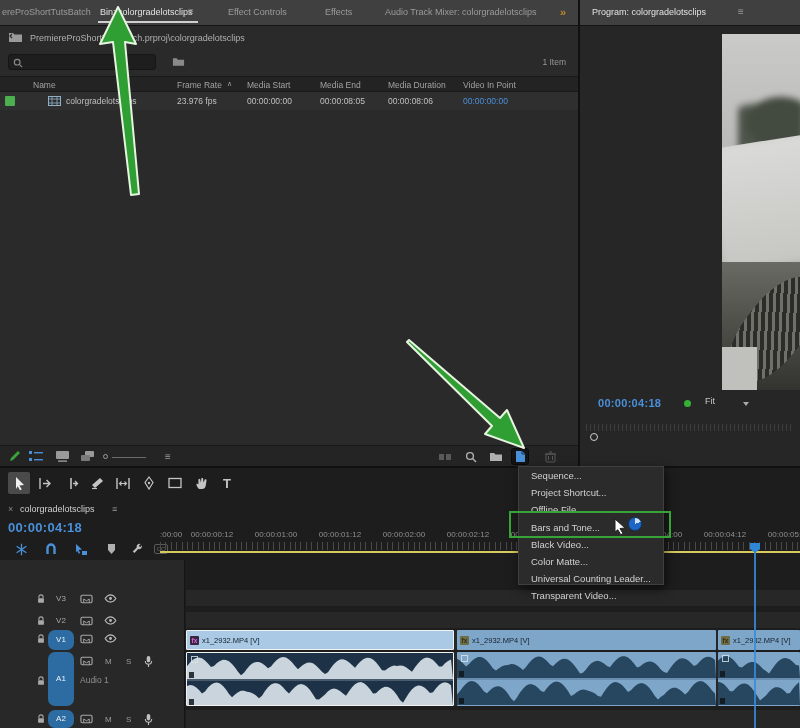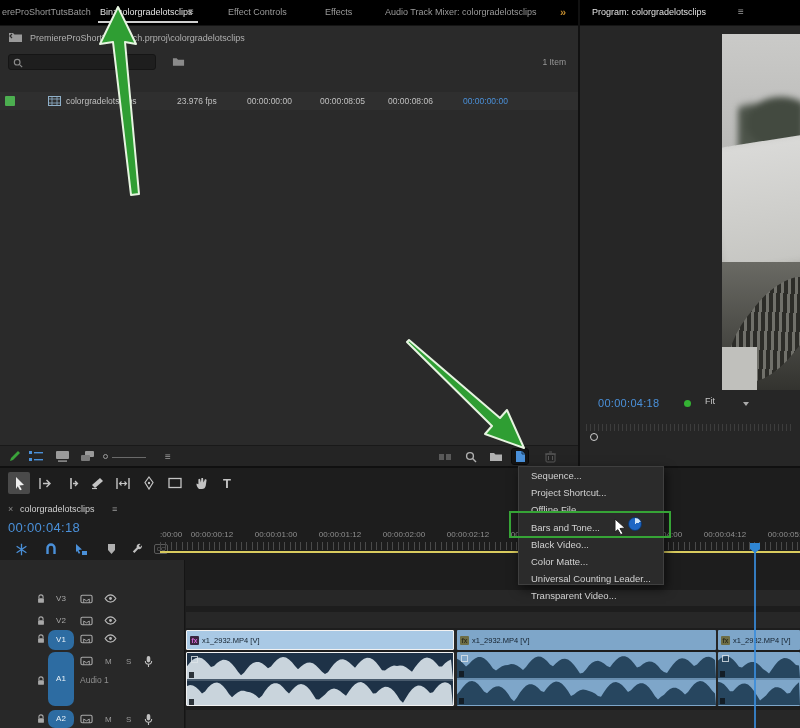--- a/index.html
+++ b/index.html
@@ -3,21 +3,21 @@
 <meta charset="utf-8">
 <style>
 *{margin:0;padding:0;box-sizing:border-box}
 body{background:#000}
 #app{position:relative;width:800px;height:728px;background:#1d1d1d;overflow:hidden;
      font-family:"Liberation Sans",sans-serif;color:#c2c2c2;-webkit-font-smoothing:antialiased}
 .abs{position:absolute}
 svg{display:block}
 
 
-.tabbar{position:absolute;height:26px;background:#000000;border-bottom:1px solid #141414}
+.tabbar{position:absolute;height:26px;background:#404040;border-bottom:1px solid #141414}
 .tab{position:absolute;top:7px;font-size:9px;color:#9b9b9b;white-space:nowrap;cursor:default}
 .tab.active{color:#e2e2e2}
 .glyph{position:absolute;top:6px;font-size:10px;color:#9b9b9b}
 .tab-underline{position:absolute;top:21px;height:2px;background:#cfcfcf}
 .chev{position:absolute;top:6px;font-size:11px;color:#c08a2e;font-weight:bold}
 
 
 #project{position:absolute;left:0;top:26px;width:578px;height:440px;background:#2a2a2a}
 .crumb{position:absolute;left:30px;top:7px;font-size:9px;color:#b0b0b0;white-space:nowrap}
 .searchbox{position:absolute;left:8px;top:28px;width:148px;height:16px;background:#1e1e1e;
@@ -30,21 +30,21 @@
 .trow{position:absolute;left:0;top:66px;width:578px;height:18px;background:#2f2f2f;font-size:8.5px;color:#c0c0c0}
 .trow span{position:absolute;top:4px;white-space:nowrap}
 .chip{position:absolute;left:5px;top:4px;width:10px;height:10px;border-radius:1px}
 .ptools{position:absolute;left:0;top:419px;width:578px;height:21px;background:#242424;border-top:1px solid #191919}
 .ptool{position:absolute;top:3px;width:16px;height:15px;display:flex;align-items:center;justify-content:center}
 .pressed{background:#141414;border-radius:2px;outline:1px solid #0a0a0a}
 
 
 #programp{position:absolute;left:580px;top:26px;width:220px;height:440px;background:#262626}
 .vwrap{position:absolute;left:142px;top:8px;width:78px;height:356px;background:#bdbdbd;overflow:hidden}
-.tc{color:#4a90d9;font-weight:normal;letter-spacing:.3px}
+.tc{color:#4a90d9;font-weight:bold;letter-spacing:.3px}
 .fitdd{position:absolute;left:125px;top:370px;width:46px;height:15px;font-size:9px;color:#c6c6c6}
 .fitdd .tri{position:absolute;right:2px;top:6px;width:0;height:0;border-left:3.5px solid transparent;border-right:3.5px solid transparent;border-top:4px solid #aaa}
 .ticksP{position:absolute;left:6px;top:398px;width:208px;height:7px;
         background:repeating-linear-gradient(90deg,#3d3d3d 0 1px,transparent 1px 4px)}
 .knob{position:absolute;left:10px;top:407px;width:8px;height:8px;border:1.5px solid #cfcfcf;border-radius:50%}
 
 
 .vdiv{position:absolute;left:578px;top:0;width:2px;height:466px;background:#111}
 .hdiv{position:absolute;left:0;top:466px;width:800px;height:2px;background:#101010}
 
@@ -127,20 +127,29 @@
       </span>
       <input type="text" value="" style="">
     </div>
     <span class="abs" style="left:172px;top:30px">
       <svg width="13" height="11" viewBox="0 0 14 11">
           <path d="M1 2h4l1.5 1.5H13V10H1z" fill="#8a8a8a"></path>
         </svg>
     </span>
     <span class="count">1 Item</span>
 
+    <div class="thead">
+      <span style="left:33px">Name</span>
+      <span style="left:177px">Frame Rate</span>
+      <span style="left:227px;font-size:7px">∧</span>
+      <span style="left:247px">Media Start</span>
+      <span style="left:320px">Media End</span>
+      <span style="left:388px">Media Duration</span>
+      <span style="left:463px">Video In Point</span>
+    </div>
 
     <div class="trow">
       <span class="chip" style="background:#4caf50"></span>
       <span class="abs" style="left:48px;top:4px">
         <svg width="13" height="10" viewBox="0 0 13 10">
             <rect x="0.5" y="0.5" width="12" height="9" fill="none" stroke="#8fb0c9"></rect>
             <path d="M0 3h13M0 7h13M4 0v10M9 0v10" stroke="#8fb0c9" stroke-width=".8"></path>
           </svg>
       </span>
       <span style="left:66px">colorgradelotsclips</span>

